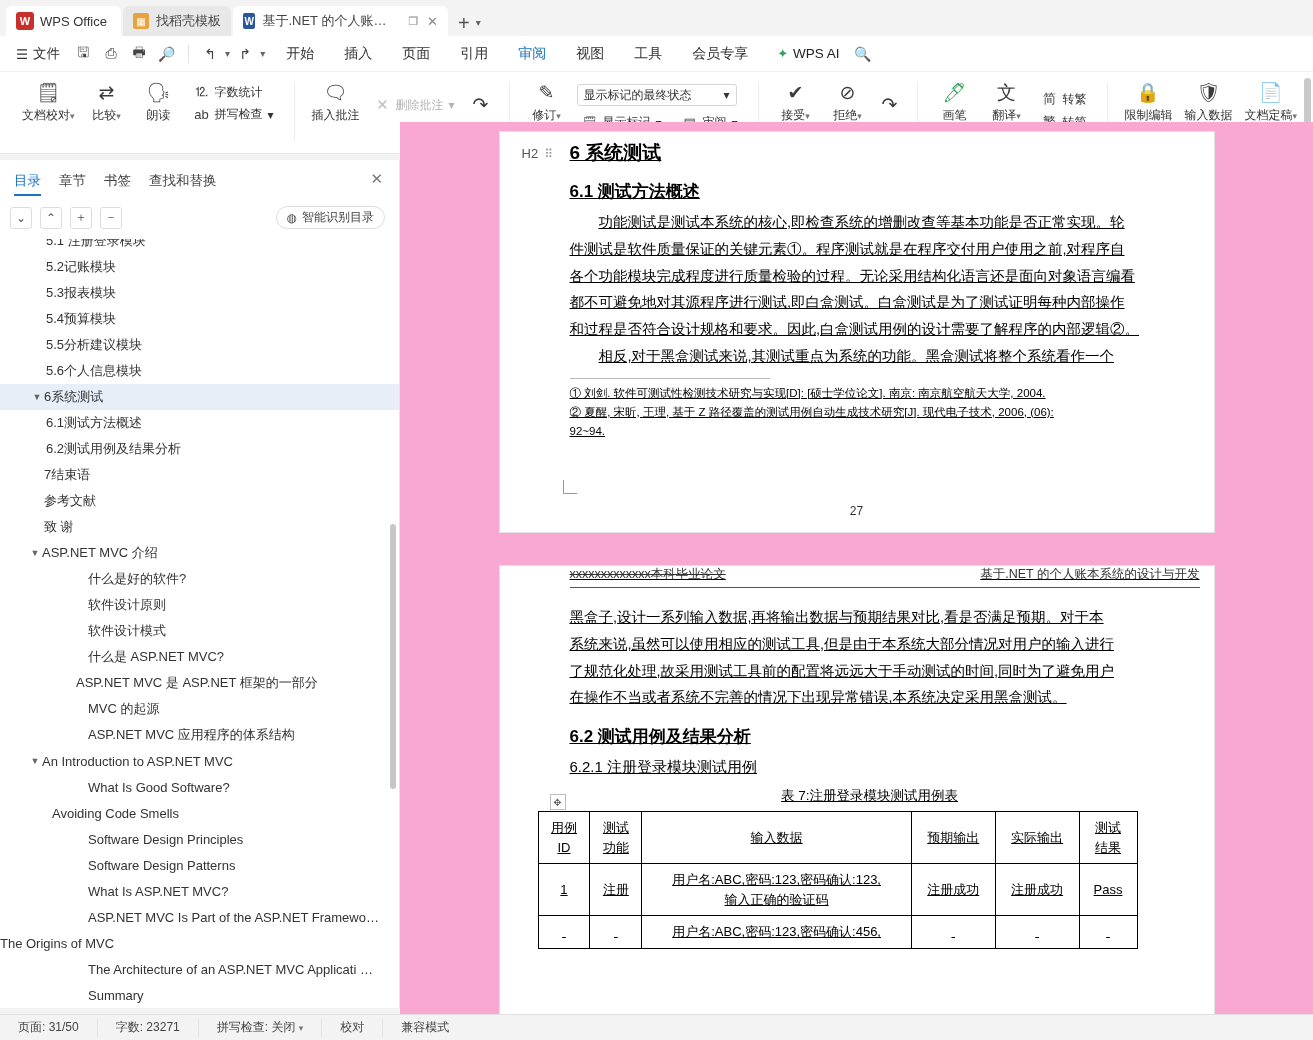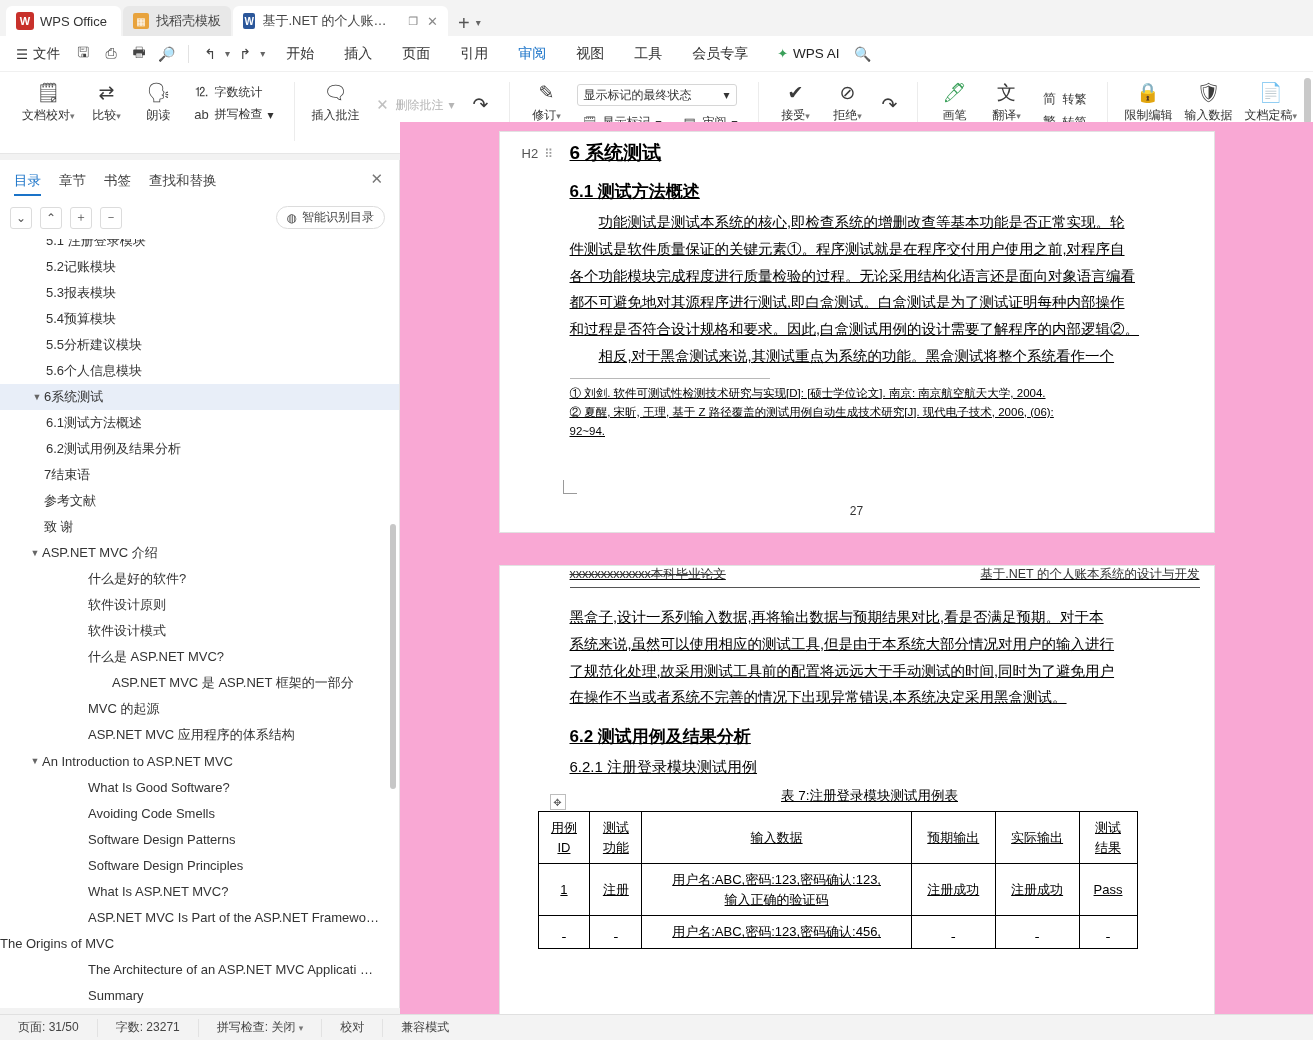--- a/index.html
+++ b/index.html
@@ -426,44 +426,44 @@
           </div>
         <div class="toc-item" style="padding-left:88px;">
             <span class="tx">软件设计原则</span>
           </div>
         <div class="toc-item" style="padding-left:88px;">
             <span class="tx">软件设计模式</span>
           </div>
         <div class="toc-item" style="padding-left:88px;">
             <span class="tx">什么是 ASP.NET MVC?</span>
           </div>
-        <div class="toc-item" style="padding-left:112px;">
+        <div class="toc-item" style="padding-left:76px;">
             <span class="tx">ASP.NET MVC 是 ASP.NET 框架的一部分</span>
           </div>
         <div class="toc-item" style="padding-left:88px;">
             <span class="tx">MVC 的起源</span>
           </div>
         <div class="toc-item" style="padding-left:88px;">
             <span class="tx">ASP.NET MVC 应用程序的体系结构</span>
           </div>
         <div class="toc-item" style="padding-left:28px;">
             <span class="tw">▼</span>
             <span class="tx">An Introduction to ASP.NET MVC</span>
           </div>
         <div class="toc-item" style="padding-left:88px;">
             <span class="tx">What Is Good Software?</span>
           </div>
-        <div class="toc-item" style="padding-left:52px;margin-left:36px;">
+        <div class="toc-item" style="padding-left:52px;">
             <span class="tx">Avoiding Code Smells</span>
           </div>
         <div class="toc-item" style="padding-left:88px;">
+            <span class="tx">Software Design Principles</span>
+          </div>
+        <div class="toc-item" style="padding-left:88px;">
             <span class="tx">Software Design Patterns</span>
-          </div>
-        <div class="toc-item" style="padding-left:88px;">
-            <span class="tx">Software Design Principles</span>
           </div>
         <div class="toc-item" style="padding-left:88px;">
             <span class="tx">What Is ASP.NET MVC?</span>
           </div>
         <div class="toc-item" style="padding-left:88px;">
             <span class="tx">ASP.NET MVC Is Part of the ASP.NET Framewo …</span>
           </div>
         <div class="toc-item" style="">
             <span class="tx">The Origins of MVC</span>
           </div>

